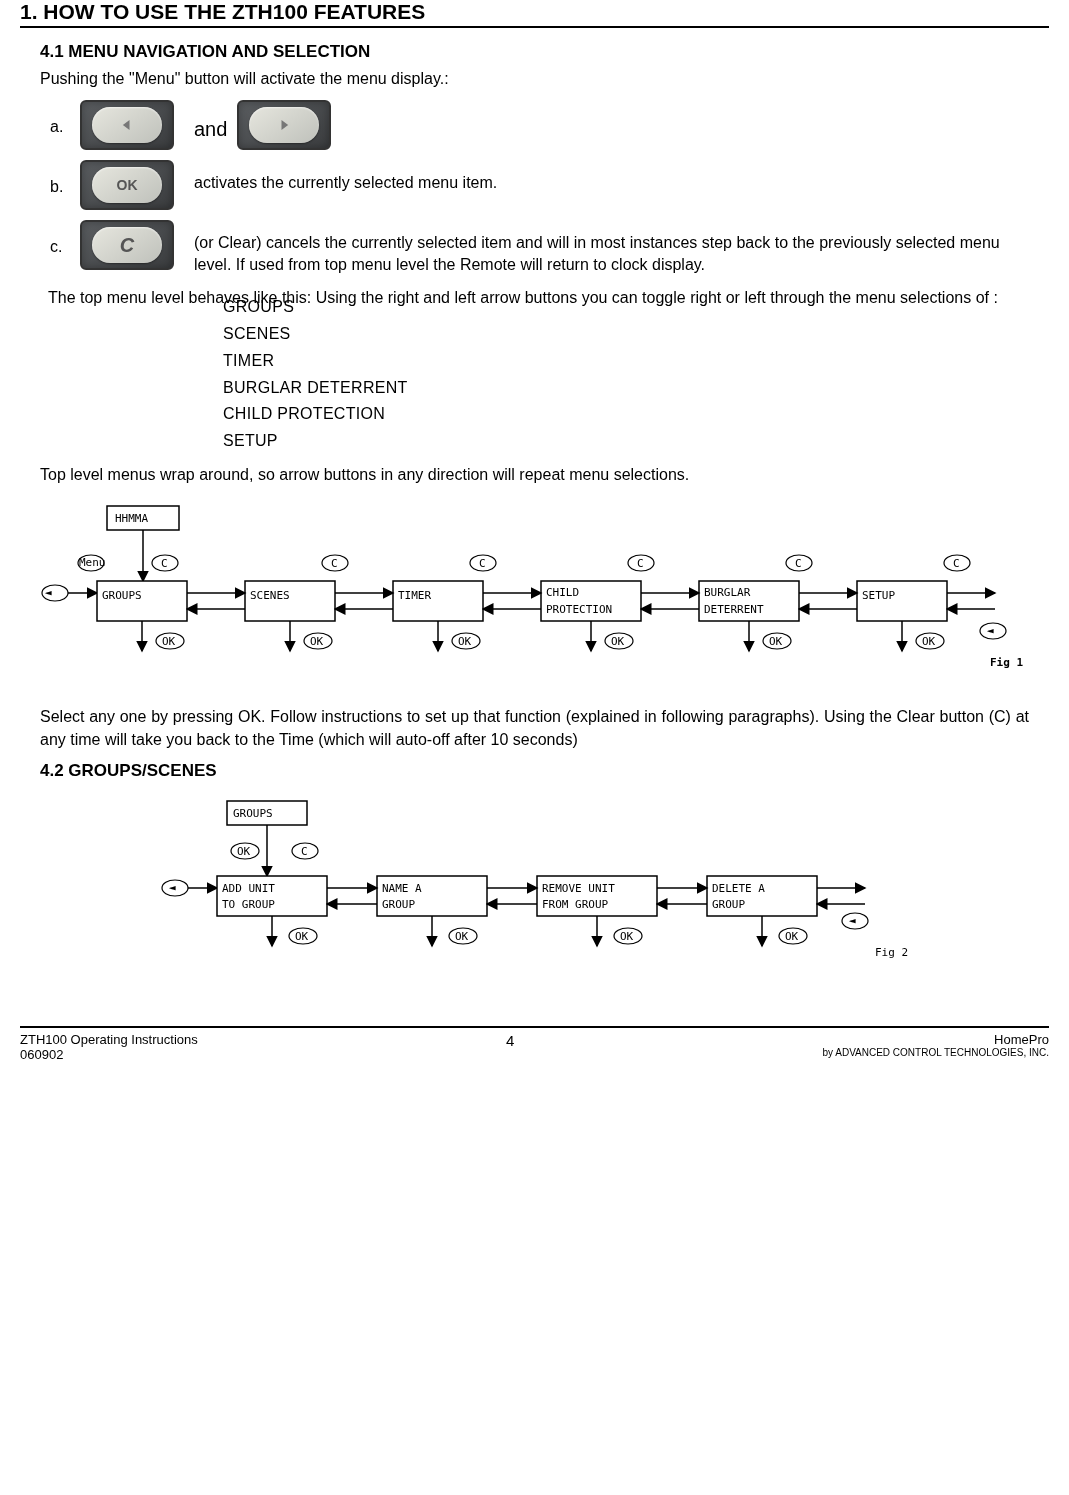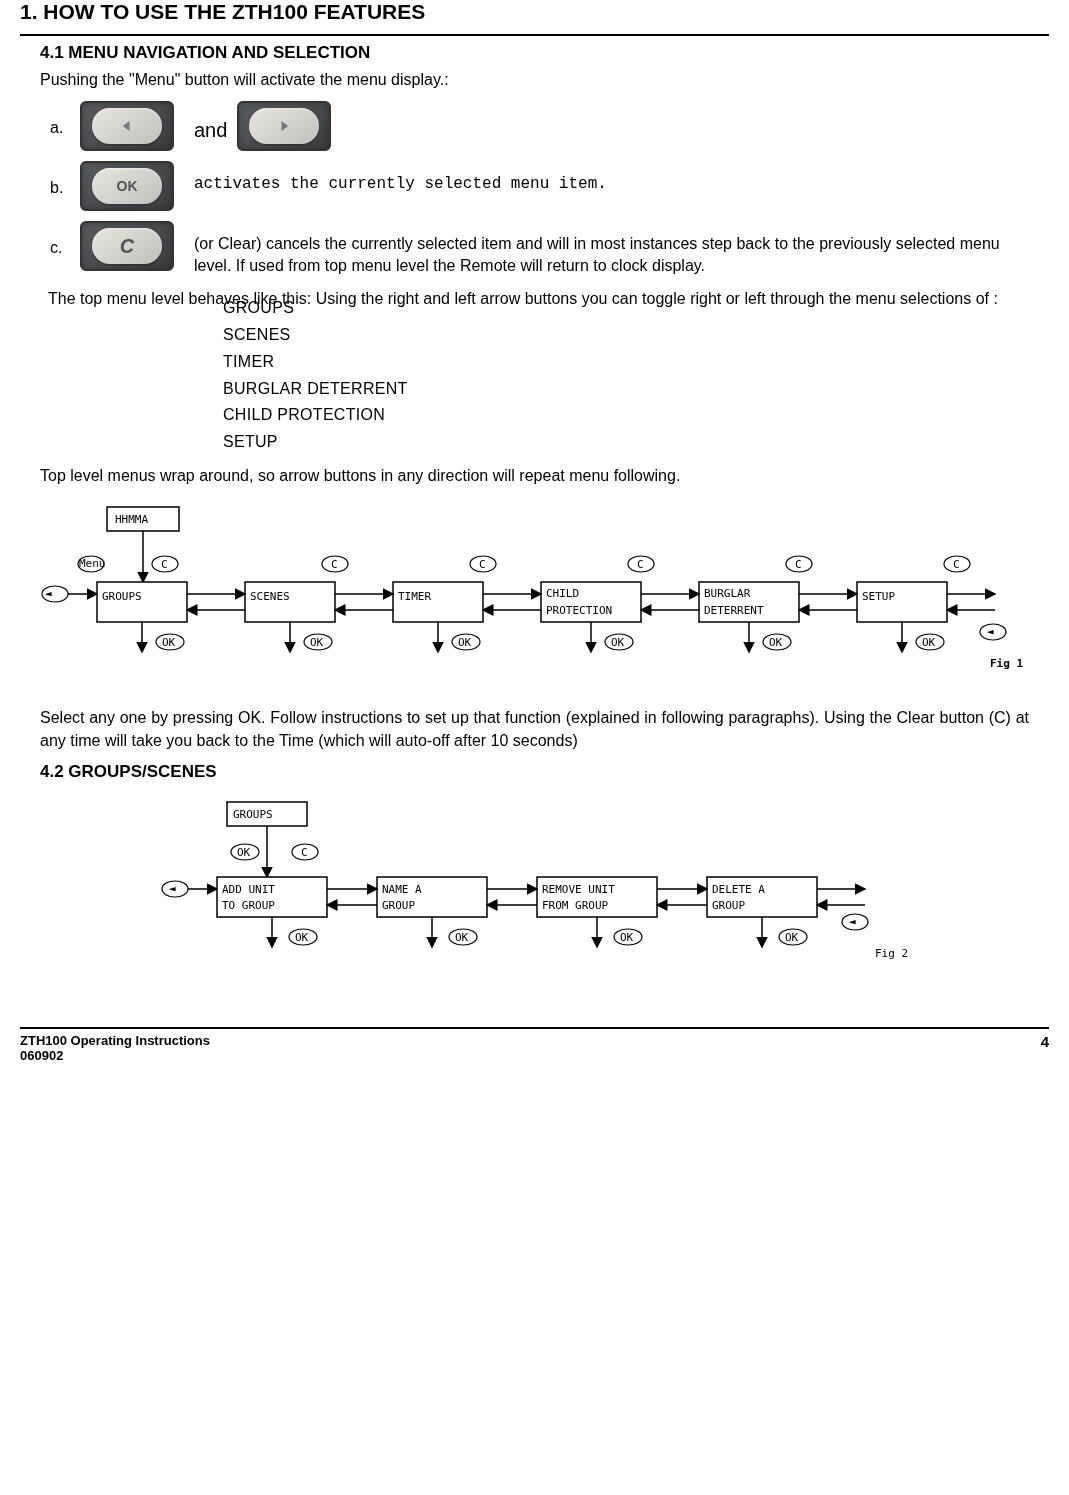--- a/index.html
+++ b/index.html
@@ -8,22 +8,22 @@
       background: #fff;
       width: 1069px;
       margin: 0 auto;
       padding: 0;
     }
     .page { padding: 0 20px 0 20px; }
     h1 {
       font-size: 21px;
       font-weight: bold;
       border-bottom: 2px solid #000;
-      padding-bottom: 10px;
-      margin-bottom: 7px;
+      padding-bottom: 2px;
+      margin-bottom: 14px;
     }
     h2 {
       font-size: 17px;
       font-weight: bold;
       margin-left: 20px;
       margin-bottom: 8px;
     }
     .intro { margin-left: 20px; font-size: 16px; margin-bottom: 12px; }
     .row {
       display: flex;
@@ -55,21 +55,21 @@
       font-weight: bold;
       box-shadow: 0 1px 2px rgba(0,0,0,0.4), inset 0 1px 2px rgba(255,255,255,0.6);
     }
     .btn-pill svg { width: 20px; height: 20px; }
     .row .txt { flex: 1; font-size: 16px; line-height: 1.4; padding-top: 12px; padding-right: 10px; }
     .and { font-size: 20px; padding: 18px 10px 0 10px; }
     .para { font-size: 16px; line-height: 1.4; margin: 10px 20px; text-align: justify; }
     .menu-list { margin-left: 203px; font-size: 16px; line-height: 1.55; letter-spacing: 0.3px; }
     .menu-list div { margin-bottom: 2px; }
     svg.diagram { display: block; margin: 15px auto; }
-    .footer-wrap { margin-top: 40px; font-weight: bold; }
+    .footer-wrap { margin-top: 40px; }
     .footer-rule { border-top: 2px solid #000; margin: 0 20px; }
     .footer {
       display: flex;
       justify-content: space-between;
       font-size: 13px;
       padding: 4px 20px 20px 20px;
     }
     .footer .mid { font-size: 15px; }
     .footer .right { text-align: right; }
     .footer .right .sub { font-size: 10px; }
@@ -99,21 +99,21 @@
           </svg>
         </div>
     </div>
   </div>
 
   <div class="row">
     <div class="letter">b.</div>
     <div class="btn-img">
       <div class="btn-pill">OK</div>
     </div>
-    <div class="txt" style="padding-left:10px;font-family:Liberation Mono, monospace;">activates the currently selected menu item.</div>
+    <div class="txt" style="padding-left:10px;">activates the currently selected menu item.</div>
   </div>
 
   <div class="row">
     <div class="letter">c.</div>
     <div class="btn-img">
       <div class="btn-pill" style="font-style:italic;font-size:20px;">C</div>
     </div>
     <div class="txt" style="padding-left:10px;">(or Clear) cancels the currently selected item and will in most instances step back to the previously selected menu level. If used from top menu level the Remote will return to clock display.</div>
   </div>
 
@@ -122,21 +122,21 @@
   </div>
   <div class="menu-list" style="margin-top:-24px;">
     <div>GROUPS</div>
     <div>SCENES</div>
     <div>TIMER</div>
     <div>BURGLAR   DETERRENT</div>
     <div>CHILD   PROTECTION</div>
     <div>SETUP</div>
   </div>
 
-  <p class="para">Top level menus wrap around, so arrow buttons in any direction will repeat menu following.</p>
+  <p class="para">Top level menus wrap around, so arrow buttons in any direction will repeat menu selections.</p>
 
   <svg class="diagram" width="1000" height="190" viewBox="0 0 1000 190">
     <defs>
       <marker id="ah" markerWidth="8" markerHeight="8" refX="7" refY="4" orient="auto">
           <path d="M0,0 L8,4 L0,8 Z" fill="#000"></path>
         </marker>
     </defs>
     <style>
       .lbl { font: 11px monospace; }
       .cap { font: bold 11px monospace; }
@@ -298,14 +298,18 @@
 </div>
 
 <div class="footer-wrap">
   <div class="footer-rule"></div>
   <div class="footer">
     <div class="left">
       <div>ZTH100 Operating Instructions</div>
       <div>060902</div>
     </div>
     <div class="mid">4</div>
+    <div class="right">
+      <div>HomePro</div>
+      <div class="sub">by ADVANCED CONTROL TECHNOLOGIES, INC.</div>
+    </div>
   </div>
 </div>
 
 </body></html>

